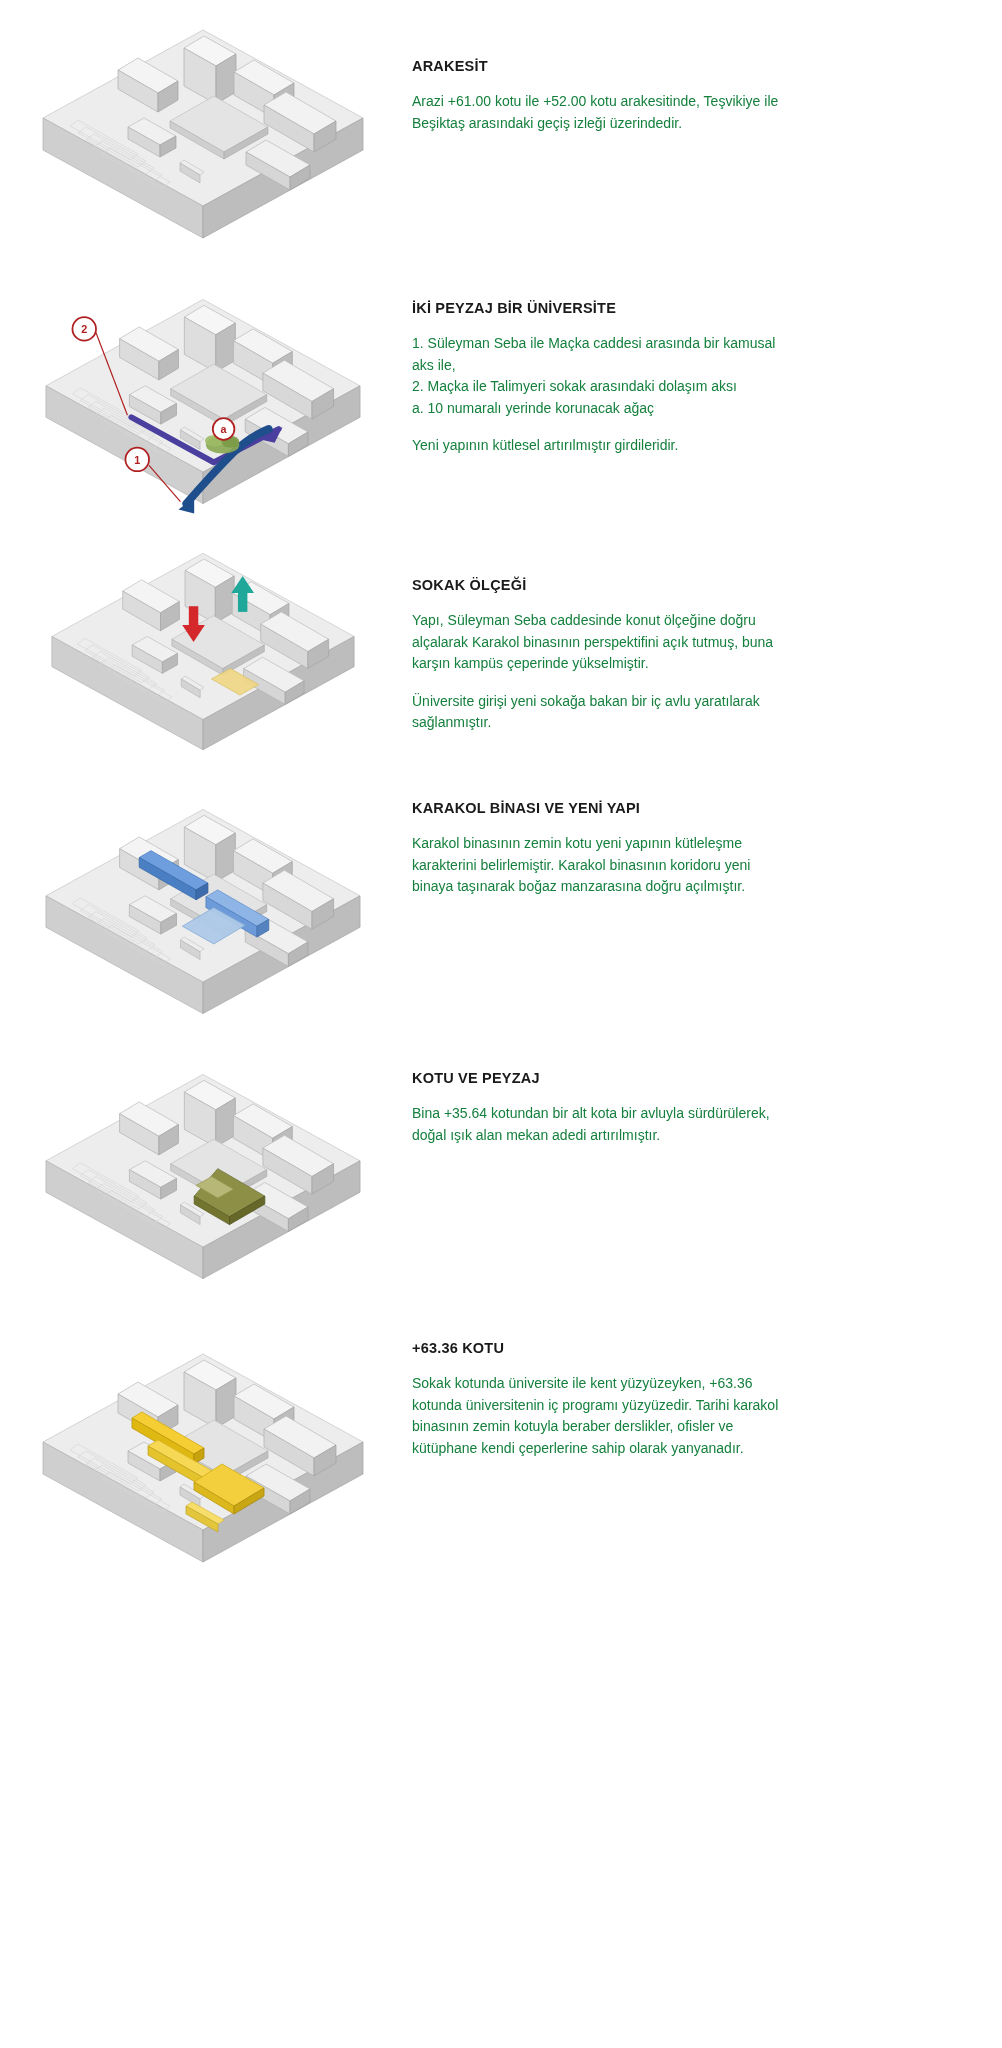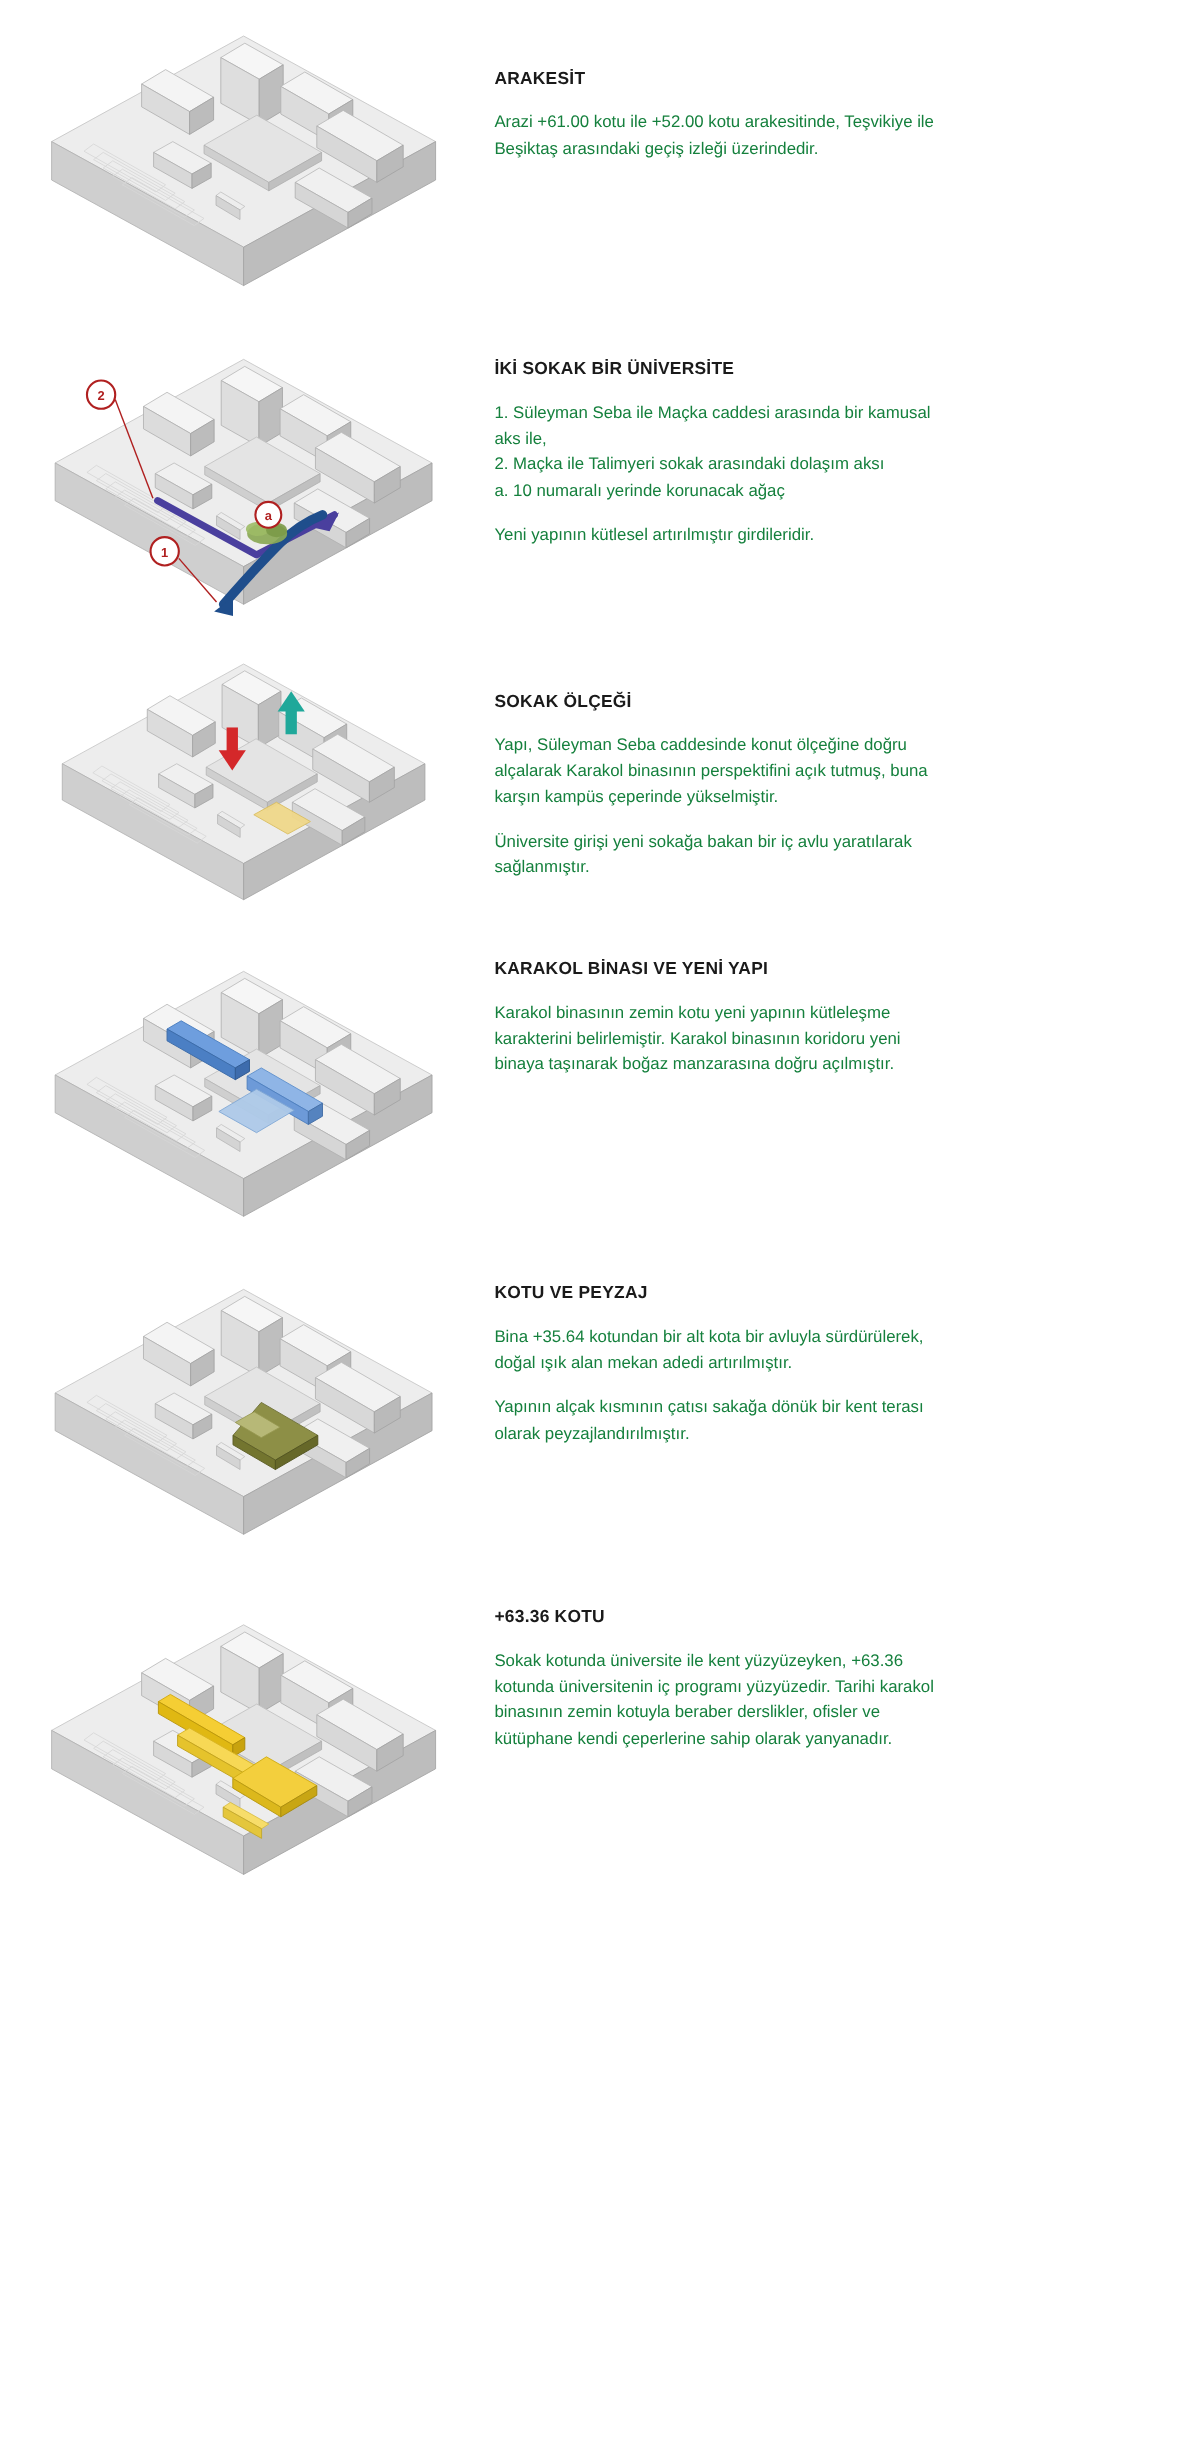--- a/index.html
+++ b/index.html
@@ -156,21 +156,21 @@
           </g>
           <g>
             <circle cx="118" cy="193" r="12" fill="#ffffff" stroke="#b02020" stroke-width="1.8"></circle>
             <text class="marker-num" x="118" y="197.5" text-anchor="middle">1</text>
             <line x1="130" y1="199" x2="162" y2="236" stroke="#b02020" stroke-width="1.2"></line>
           </g>
         </svg>
       </div>
     </div>
     <div class="txt" style="top:30px;">
-      <div class="heading">İKİ SOKAK BİR ÜNİVERSİTE</div>
+      <div class="heading">İKİ PEYZAJ BİR ÜNİVERSİTE</div>
       <div class="para italic" style="white-space:pre-line;">1. Süleyman Seba ile Maçka caddesi arasında bir kamusal aks ile,
 2. Maçka ile Talimyeri sokak arasındaki dolaşım aksı
 a. 10 numaralı yerinde korunacak ağaç</div>
       <div class="para">Yeni yapının kütlesel artırılmıştır girdileridir.</div>
     </div>
   </div>
 
   <div class="section" style="top:780px; height:265px;">
     <div class="fig">
       <div class="iso">
@@ -245,21 +245,20 @@
 
           <g>
             <polygon points="194,134 216,147 200,156 178,143" fill="#b7b877" stroke="#95964f" stroke-width="0.7"></polygon>
           </g>
         </svg>
       </div>
     </div>
     <div class="txt" style="top:25px;">
       <div class="heading">KOTU VE PEYZAJ</div>
       <div class="para">Bina +35.64 kotundan bir alt kota bir avluyla sürdürülerek, doğal ışık alan mekan adedi artırılmıştır.</div>
-      <div class="para">Yapının alçak kısmının çatısı sakağa dönük bir kent terası olarak peyzajlandırılmıştır.</div>
     </div>
   </div>
 
   <div class="section" style="top:1310px; height:300px;">
     <div class="fig">
       <div class="iso">
         <svg viewBox="0 0 370 300" preserveAspectRatio="xMidYMid meet">
           <g transform="translate(0,14)">
             <use href="#site-base"></use>
             <use href="#site-massing"></use>

